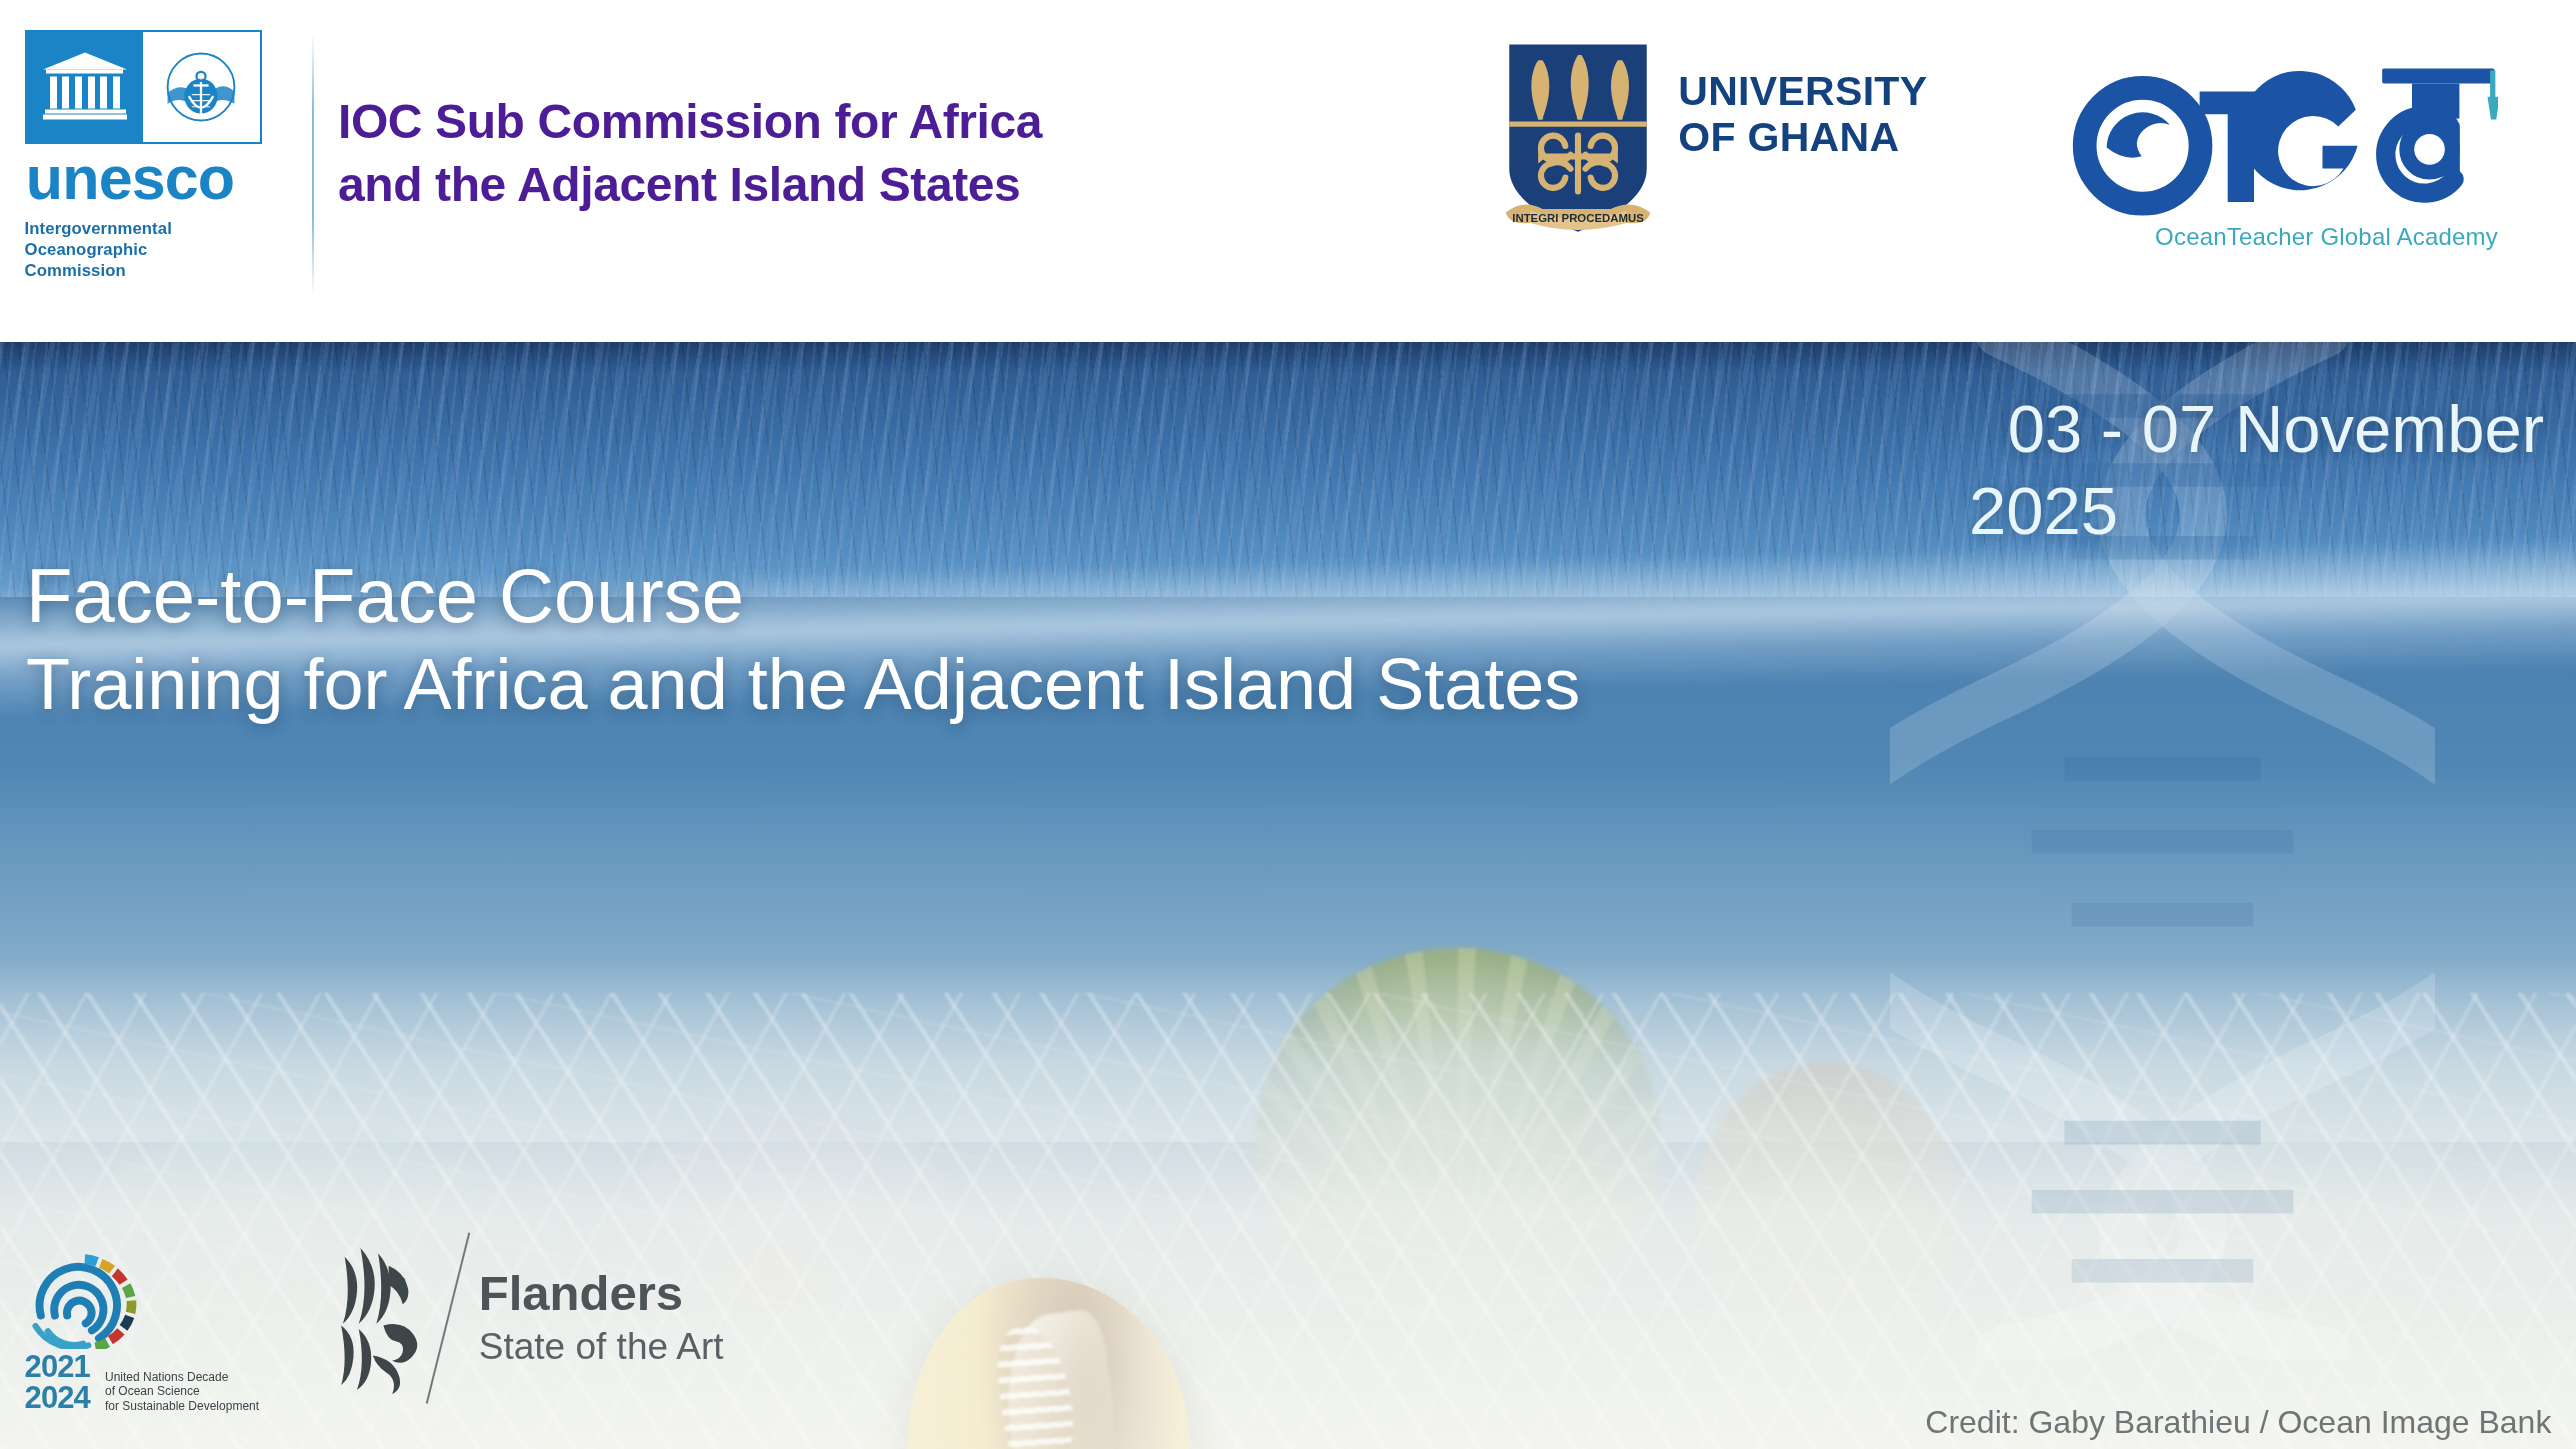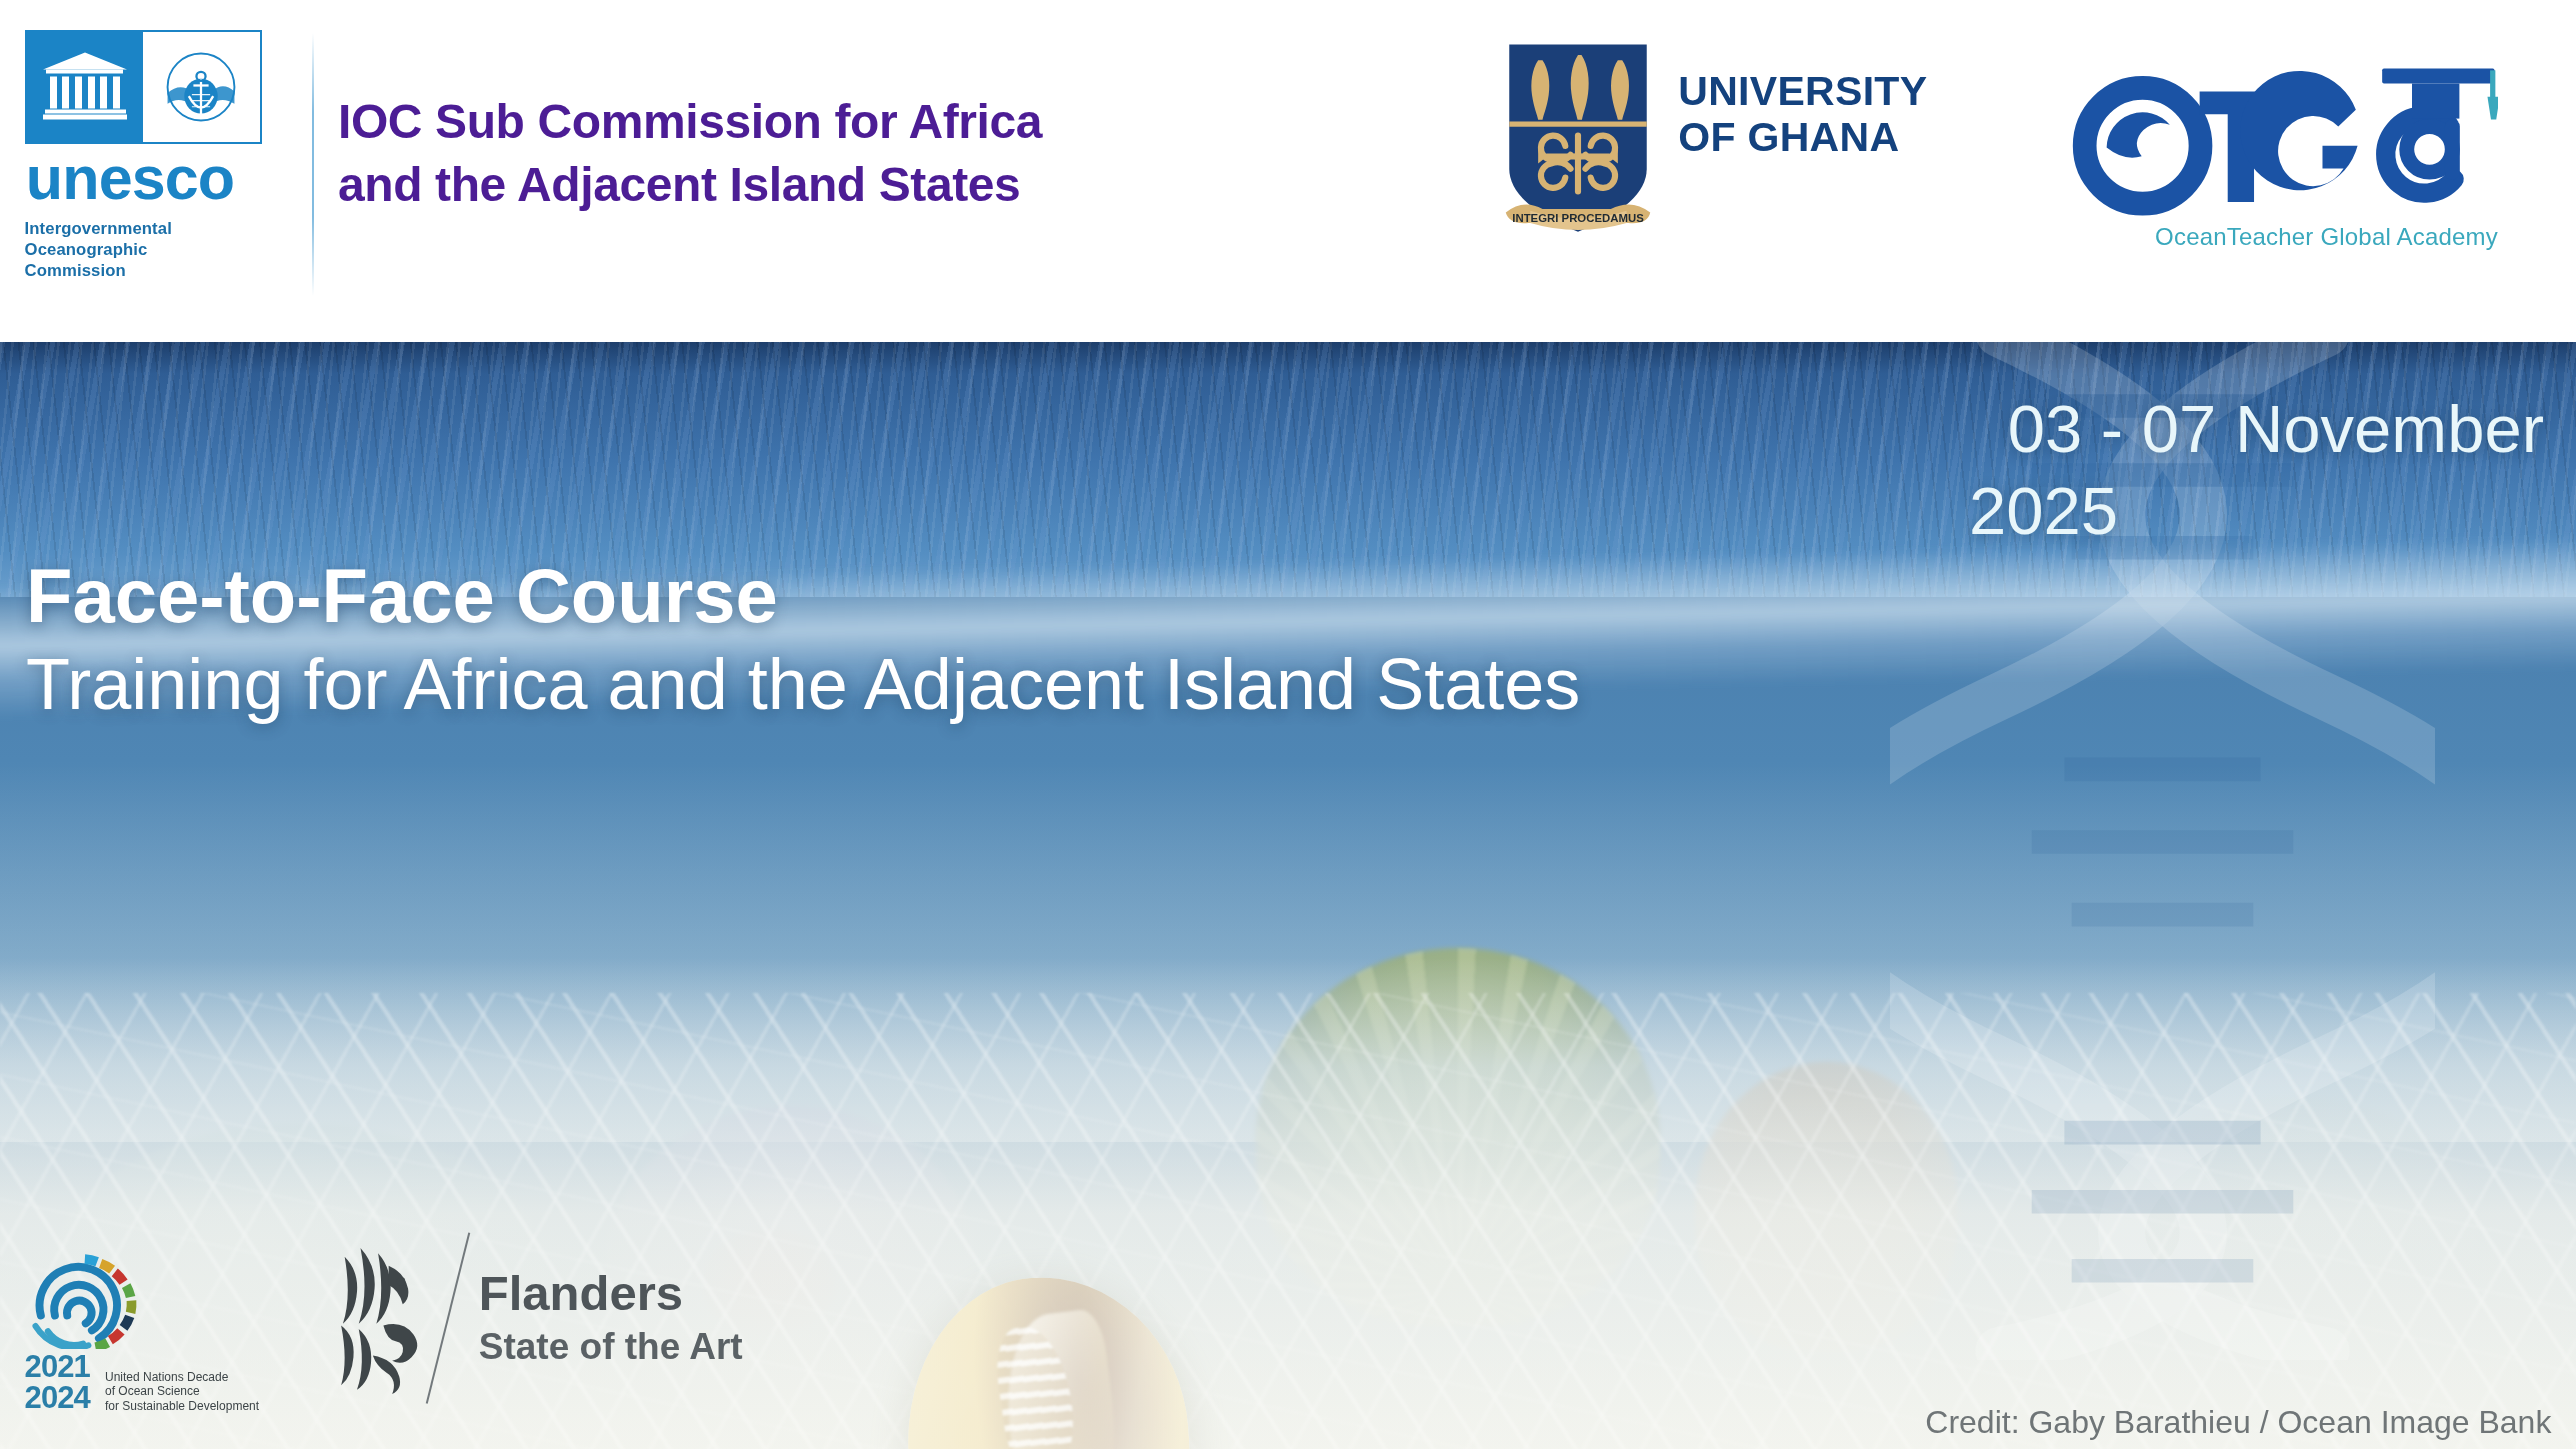--- a/index.html
+++ b/index.html
@@ -145,41 +145,41 @@
   .dna { position:absolute; right:141px; top:-17.6px; width:545px; height:1036px;
          opacity:.30; pointer-events:none; }
 
   
   .dates { position:absolute; right:32px; top:46px; width:878px; text-align:right;
            color:#e8f6fa; font-size:67px; line-height:1.22; font-weight:400;
            text-shadow:0 1.8px 12.3px rgba(20,50,80,.45); }
   .dates .l2 { display:block; text-align:center; padding-right:123px; }
 
   .title-wrap { position:absolute; left:26px; top:211px; width:2424px; }
-  .t1 { font-size:76px; font-weight:700; color:#ffffff; line-height:1.12;
+  .t1 { font-size:76px; font-weight:400; color:#ffffff; line-height:1.12;
         text-shadow:0 2.6px 14px rgba(20,50,80,.42); }
   .t2 { font-size:72px; font-weight:400; color:#ffffff; line-height:1.30;
         text-shadow:0 2.6px 14px rgba(20,50,80,.42); }
   .t3 { font-size:72px; font-weight:400; color:#ffffff; line-height:1.30;
         text-shadow:0 2.6px 14px rgba(20,50,80,.42); }
 
   
   .decade { position:absolute; left:24.6px; bottom:37px; width:290px; }
   .decade-row { display:flex; align-items:flex-end; }
   .decade-years { font-size:31px; font-weight:700; color:#2b7fa8; line-height:.98;
                   letter-spacing:-0.9px; }
   .decade-txt { margin-left:15px; font-size:12px; line-height:1.20; color:#3c4447;
                 font-weight:500; }
 
   .flanders { position:absolute; left:334px; bottom:44px; display:flex; align-items:center; }
   .fl-lion { width:97px; height:154px; }
   .fl-slash { width:1.8px; height:176px; background:#5d6468; transform:rotate(14deg);
               margin:0 30px 0 16px; opacity:.85; }
   .fl-txt .fl-1 { font-size:49px; font-weight:700; color:#4e5559; line-height:1.02; }
-  .fl-txt .fl-2 { font-size:37px; font-weight:700; color:#5a6165; line-height:1.12; margin-top:7px; }
+  .fl-txt .fl-2 { font-size:37px; font-weight:400; color:#5a6165; line-height:1.12; margin-top:7px; }
 
   .credit { position:absolute; right:24.6px; bottom:8.8px; font-size:32px; color:#6f7577; }
 </style>
 </head>
 <body>
 
 <div class="poster">
 
   <div class="header">
 

